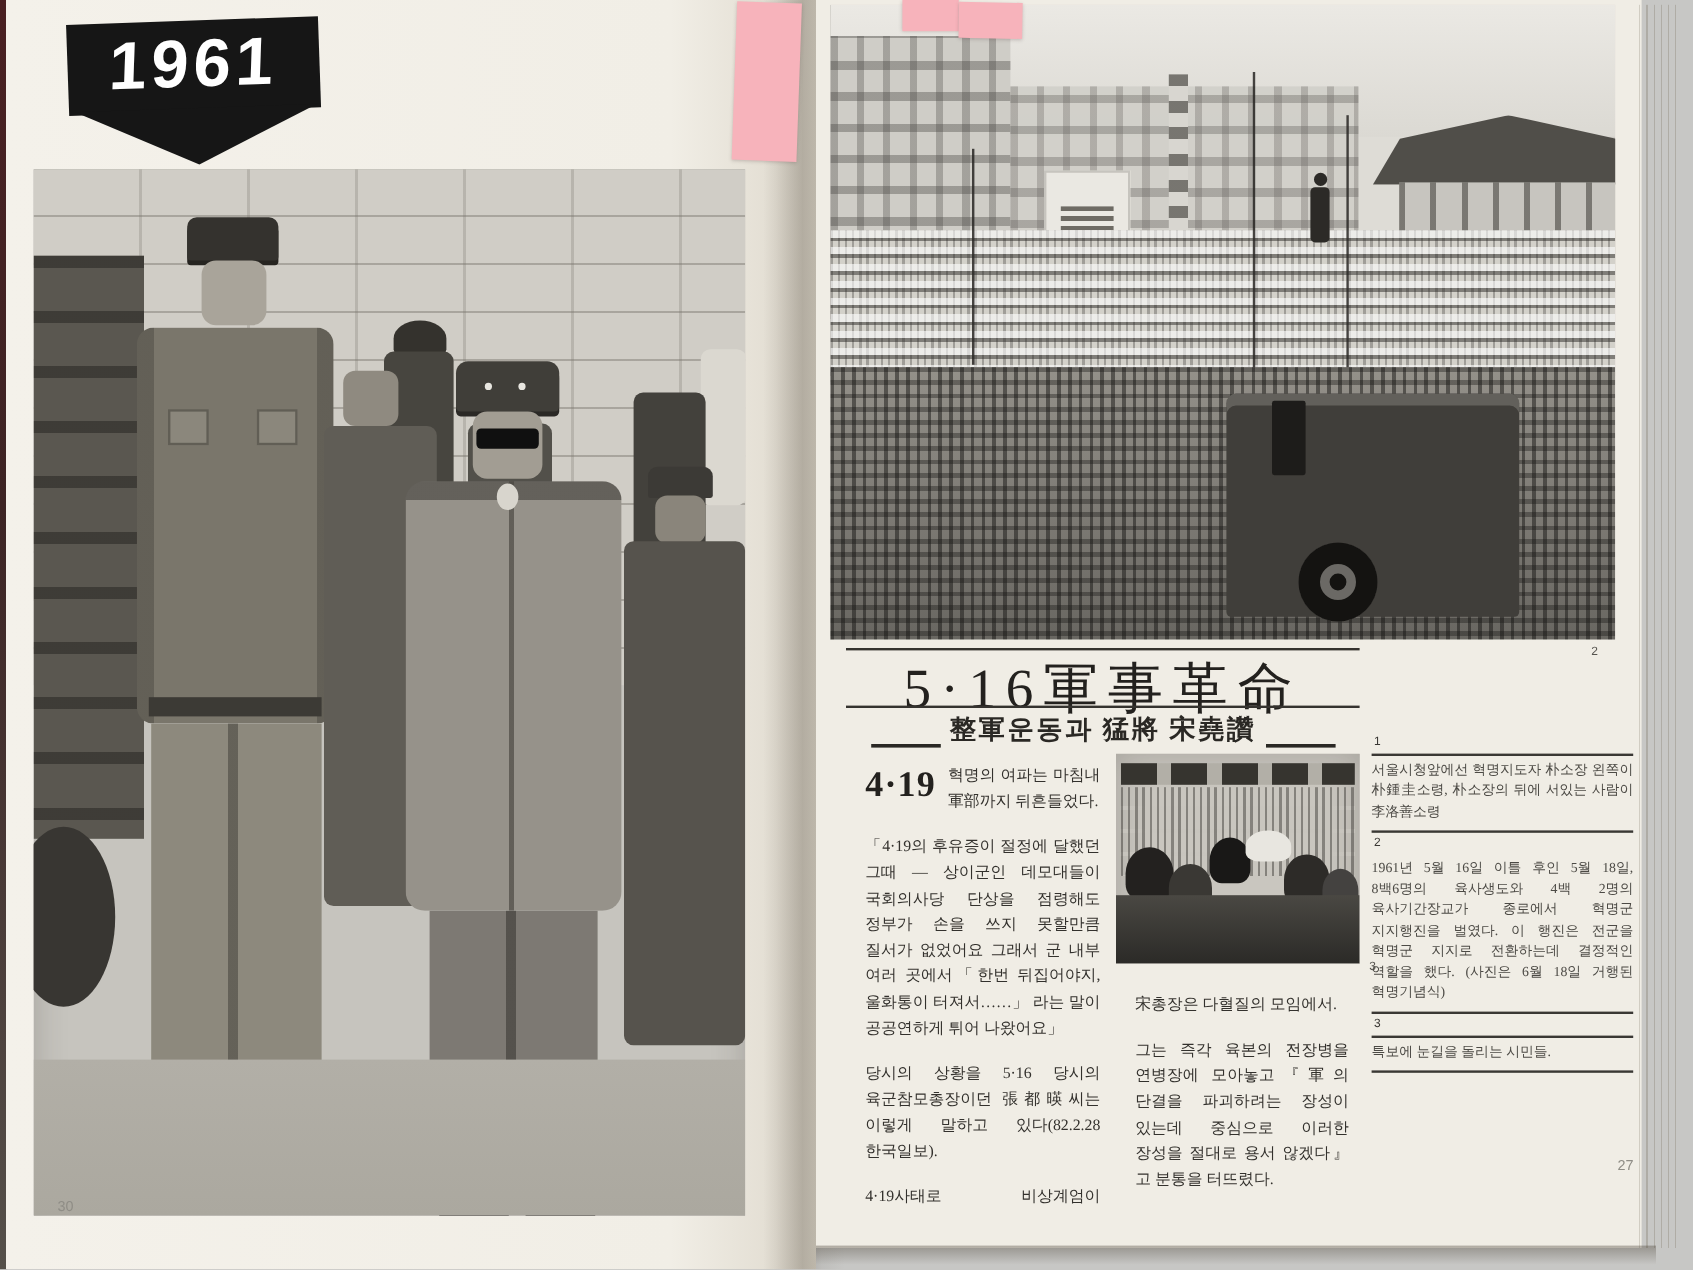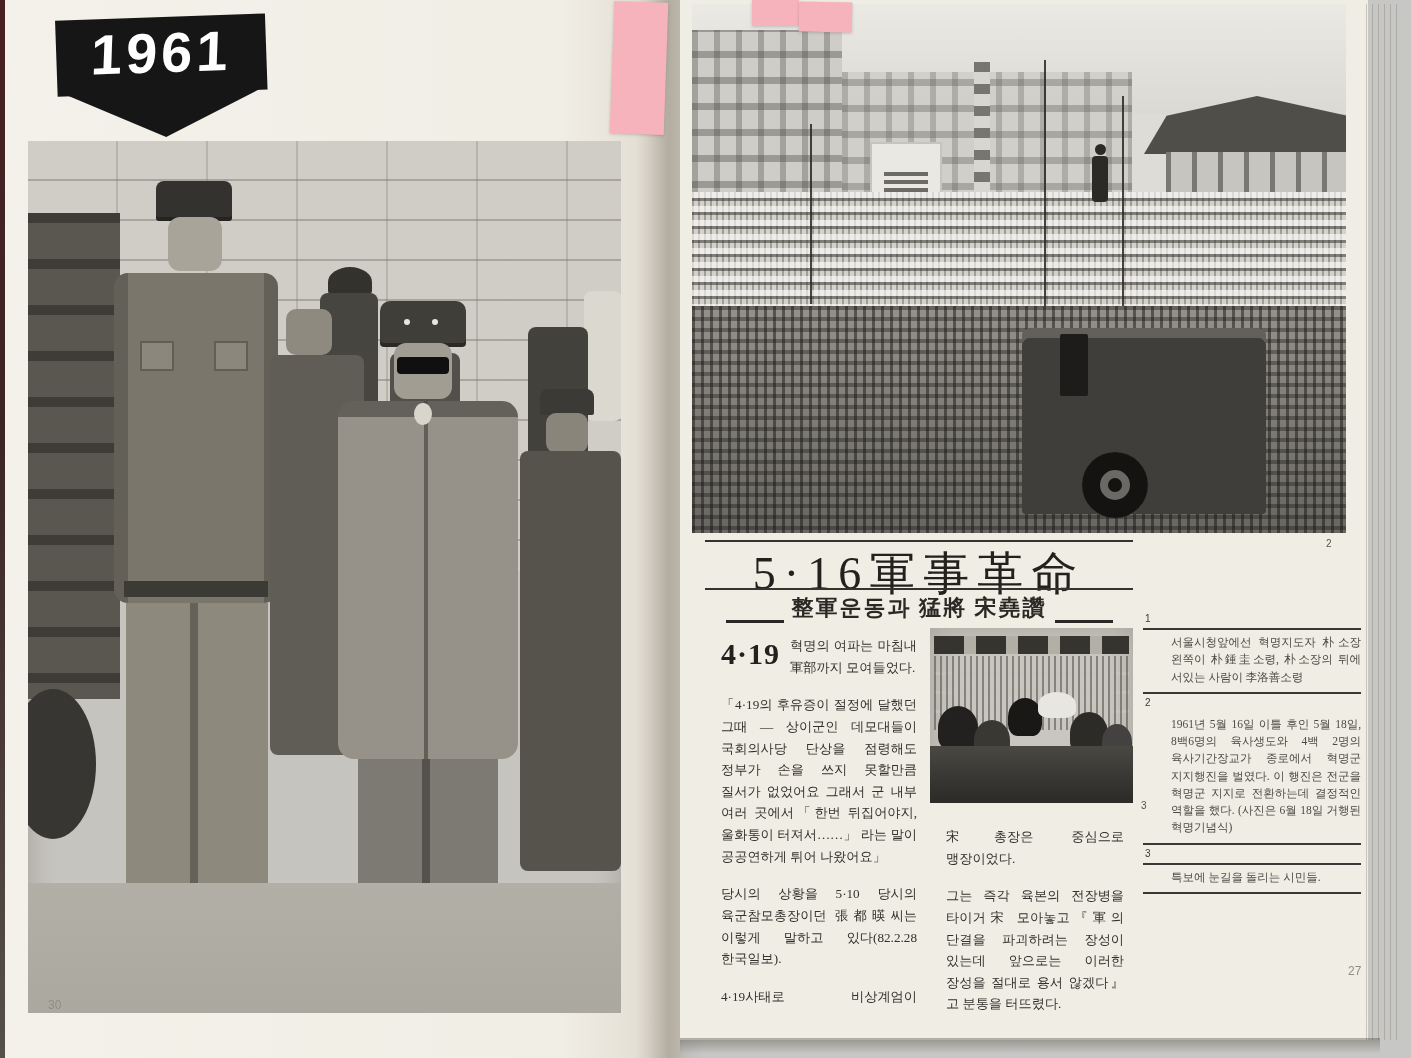--- a/index.html
+++ b/index.html
@@ -181,21 +181,21 @@
   .pb-head{ position:absolute; border-radius:50% 50% 30% 30%; }
   .pb-shoulders{ position:absolute; left:0; top:118px; width:203px; height:57px;
     background:linear-gradient(180deg,#4a4843,#2b2a27); }
 
   
   .caption-col{ position:absolute; left:1143px; top:610px; width:218px;
                 font-size:11.5px; line-height:1.5; color:#4c4a45; }
   .cap-num{ font-family:"Liberation Sans","DejaVu Sans",sans-serif; font-size:10px;
             color:#3a3834; padding:1px 0 2px 2px; }
   .cap-rule{ height:2px; background:#3a3834; }
-  .cap-text{ padding:4px 0 6px 0; text-align:justify; word-break:keep-all;margin-left:28px; }
+  .cap-text{ padding:4px 0 6px 0; text-align:justify; word-break:keep-all; }
 </style>
 </head>
 <body>
 
 <div class="stage">
 
   <div class="cover-edge"></div>
 
   <div class="page-left"></div>
 
@@ -282,43 +282,43 @@
   <div class="rule" style="left:705px; top:540px; width:428px;"></div>
   <div class="title">5·16軍事革命</div>
   <div class="rule" style="left:705px; top:588px; width:428px;"></div>
   <div class="subtitle">
     <span class="dash"></span>
     <span>整軍운동과 猛將 宋堯讚</span>
     <span class="dash"></span>
   </div>
 
   <div class="col col1">
-    <p><span class="lead-label">4·19</span><span>혁명의 여파는 마침내 軍部까지 모여들었다.</span></p>
+    <p><span class="lead-label">4·19</span><span>혁명의 여파는 마침내 軍部까지 뒤흔들었다.</span></p>
     <p>「4·19의 후유증이 절정에 달했던 그때 — 상이군인 데모대들이 국회의사당 단상을 점령해도 정부가 손을 쓰지 못할만큼 질서가 없었어요 그래서 군 내부 여러 곳에서「한번 뒤집어야지, 울화통이 터져서……」 라는 말이 공공연하게 튀어 나왔어요」</p>
-    <p>당시의 상황을 5·10 당시의 육군참모총장이던 張都暎씨는 이렇게 말하고 있다(82.2.28 한국일보).</p>
+    <p>당시의 상황을 5·16 당시의 육군참모총장이던 張都暎씨는 이렇게 말하고 있다(82.2.28 한국일보).</p>
     <p>4·19사태로 비상계엄이 선포되면서 육군본부 장병들의 외출은 일체 금지되었다. 그러나 세상의 움직임을 알려는 육사 8기를 중심으로 한 동기생들은 〈바깥 세계〉의 정보에 밝은 정보참모부로 모여들었다. 이 자연스러운 모임에서 정군운동이 싹텄고 끝내는 혁명의 중추적 조직으로 변해나갔다.</p>
 
   </div>
 
   <div class="photo photo-bulletin">
     <div class="pb-masthead"></div>
     <div class="pb-papers"></div>
     <div class="pb-head" style="left:8px; top:78px; width:40px; height:44px; background:#23211f;"></div>
     <div class="pb-head" style="left:44px; top:92px; width:36px; height:40px; background:#3a3834;"></div>
     <div class="pb-head" style="left:78px; top:70px; width:34px; height:38px; background:#191817;"></div>
     <div class="pb-head" style="left:108px; top:64px; width:38px; height:26px; background:#e8e6e0;"></div>
     <div class="pb-head" style="left:140px; top:84px; width:38px; height:42px; background:#2d2b28;"></div>
     <div class="pb-head" style="left:172px; top:96px; width:30px; height:36px; background:#444240;"></div>
     <div class="pb-shoulders"></div>
   </div>
   <div class="marker" style="left:1141px; top:800px;">3</div>
 
   <div class="col col2">
-    <p>宋총장은 중심으로 맹장이었다.</p>
-    <p>그는 즉각 육본의 전장병을 타이거宋 모아놓고『軍의 단결을 파괴하려는 장성이 있는데 앞으로는 이러한 장성을 절대로 용서 않겠다』고 분통을 터뜨렸다.</p>
+    <p>宋총장은 다혈질의 모임에서.</p>
+    <p>그는 즉각 육본의 전장병을 연병장에 모아놓고『軍의 단결을 파괴하려는 장성이 있는데 중심으로 이러한 장성을 절대로 용서 않겠다』고 분통을 터뜨렸다.</p>
     <p>육본에 있던 金鍾泌중령이「타이거宋」의 반응을 알리기 위해 朴正熙군수지기 사령관을 찾아 釜山에 간 것은 나흘 후인 5월 5일, 朴소장을 만나 서한이 던진 파문을 전하고</p>
   </div>
 
   <div class="caption-col">
     <div class="cap-item">
       <div class="cap-num">1</div>
       <div class="cap-rule"></div>
       <div class="cap-text">서울시청앞에선 혁명지도자 朴소장 왼쪽이 朴鍾圭소령, 朴소장의 뒤에 서있는 사람이 李洛善소령</div>
       <div class="cap-rule"></div>
     </div>

